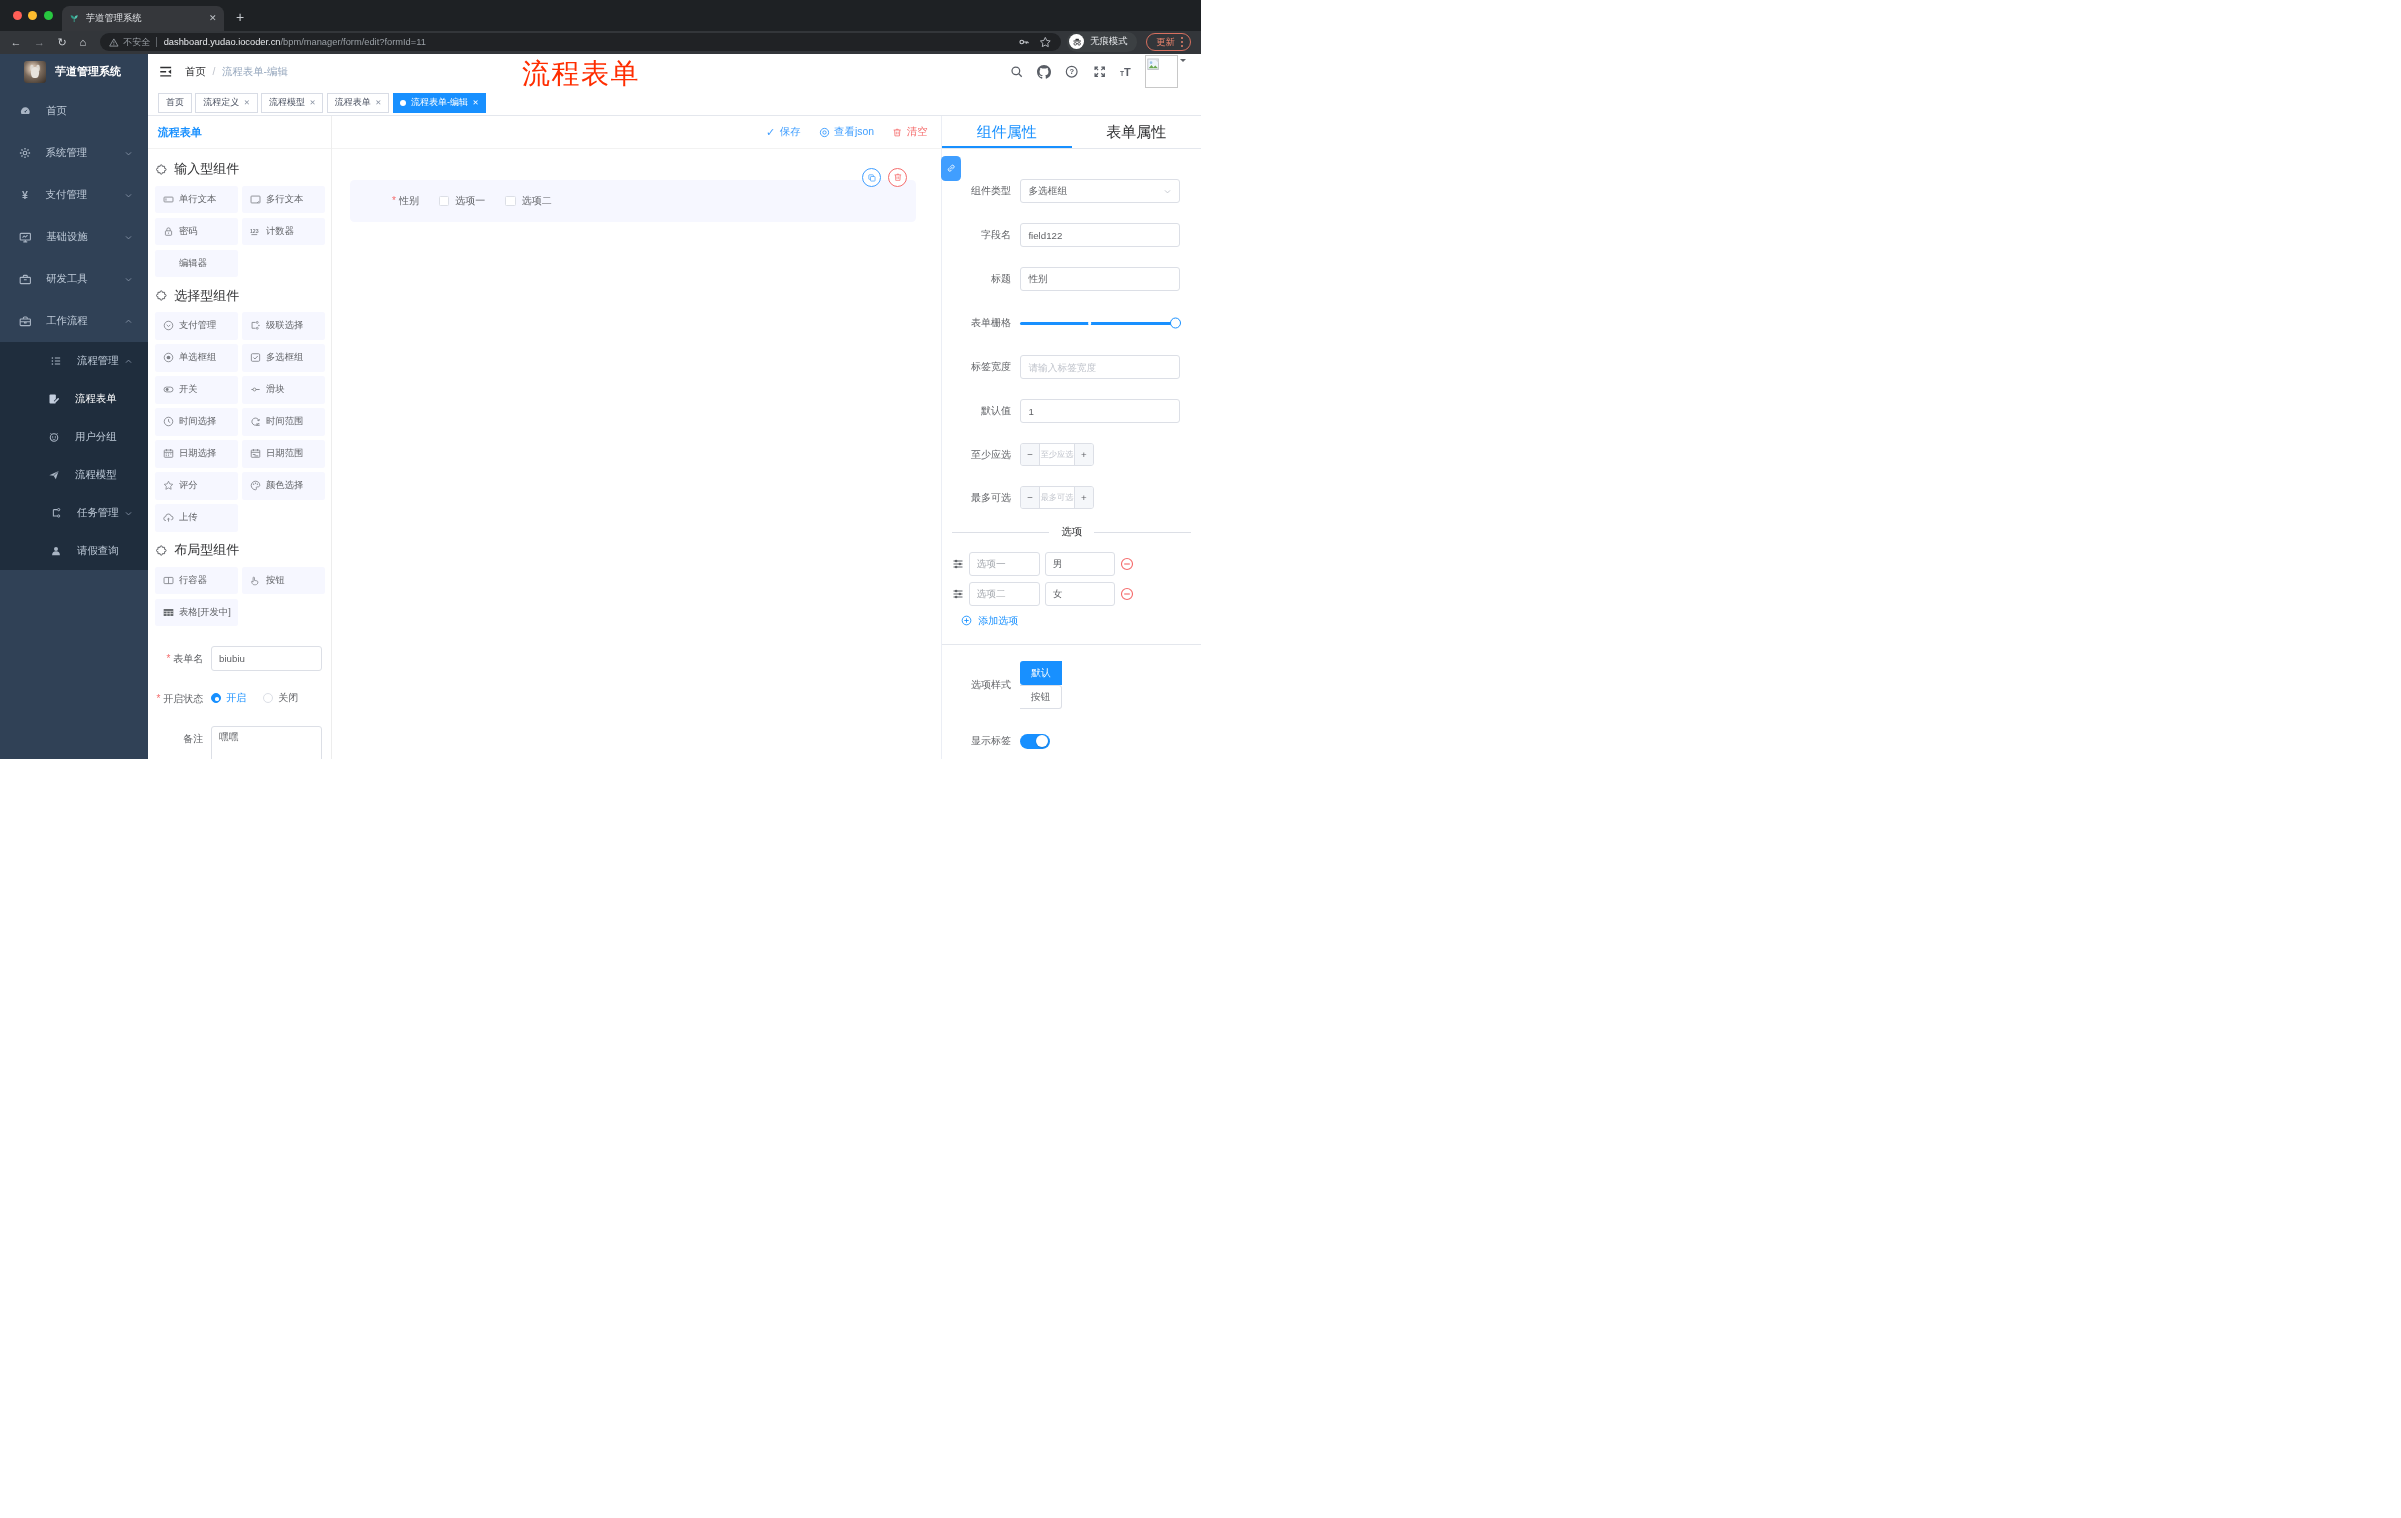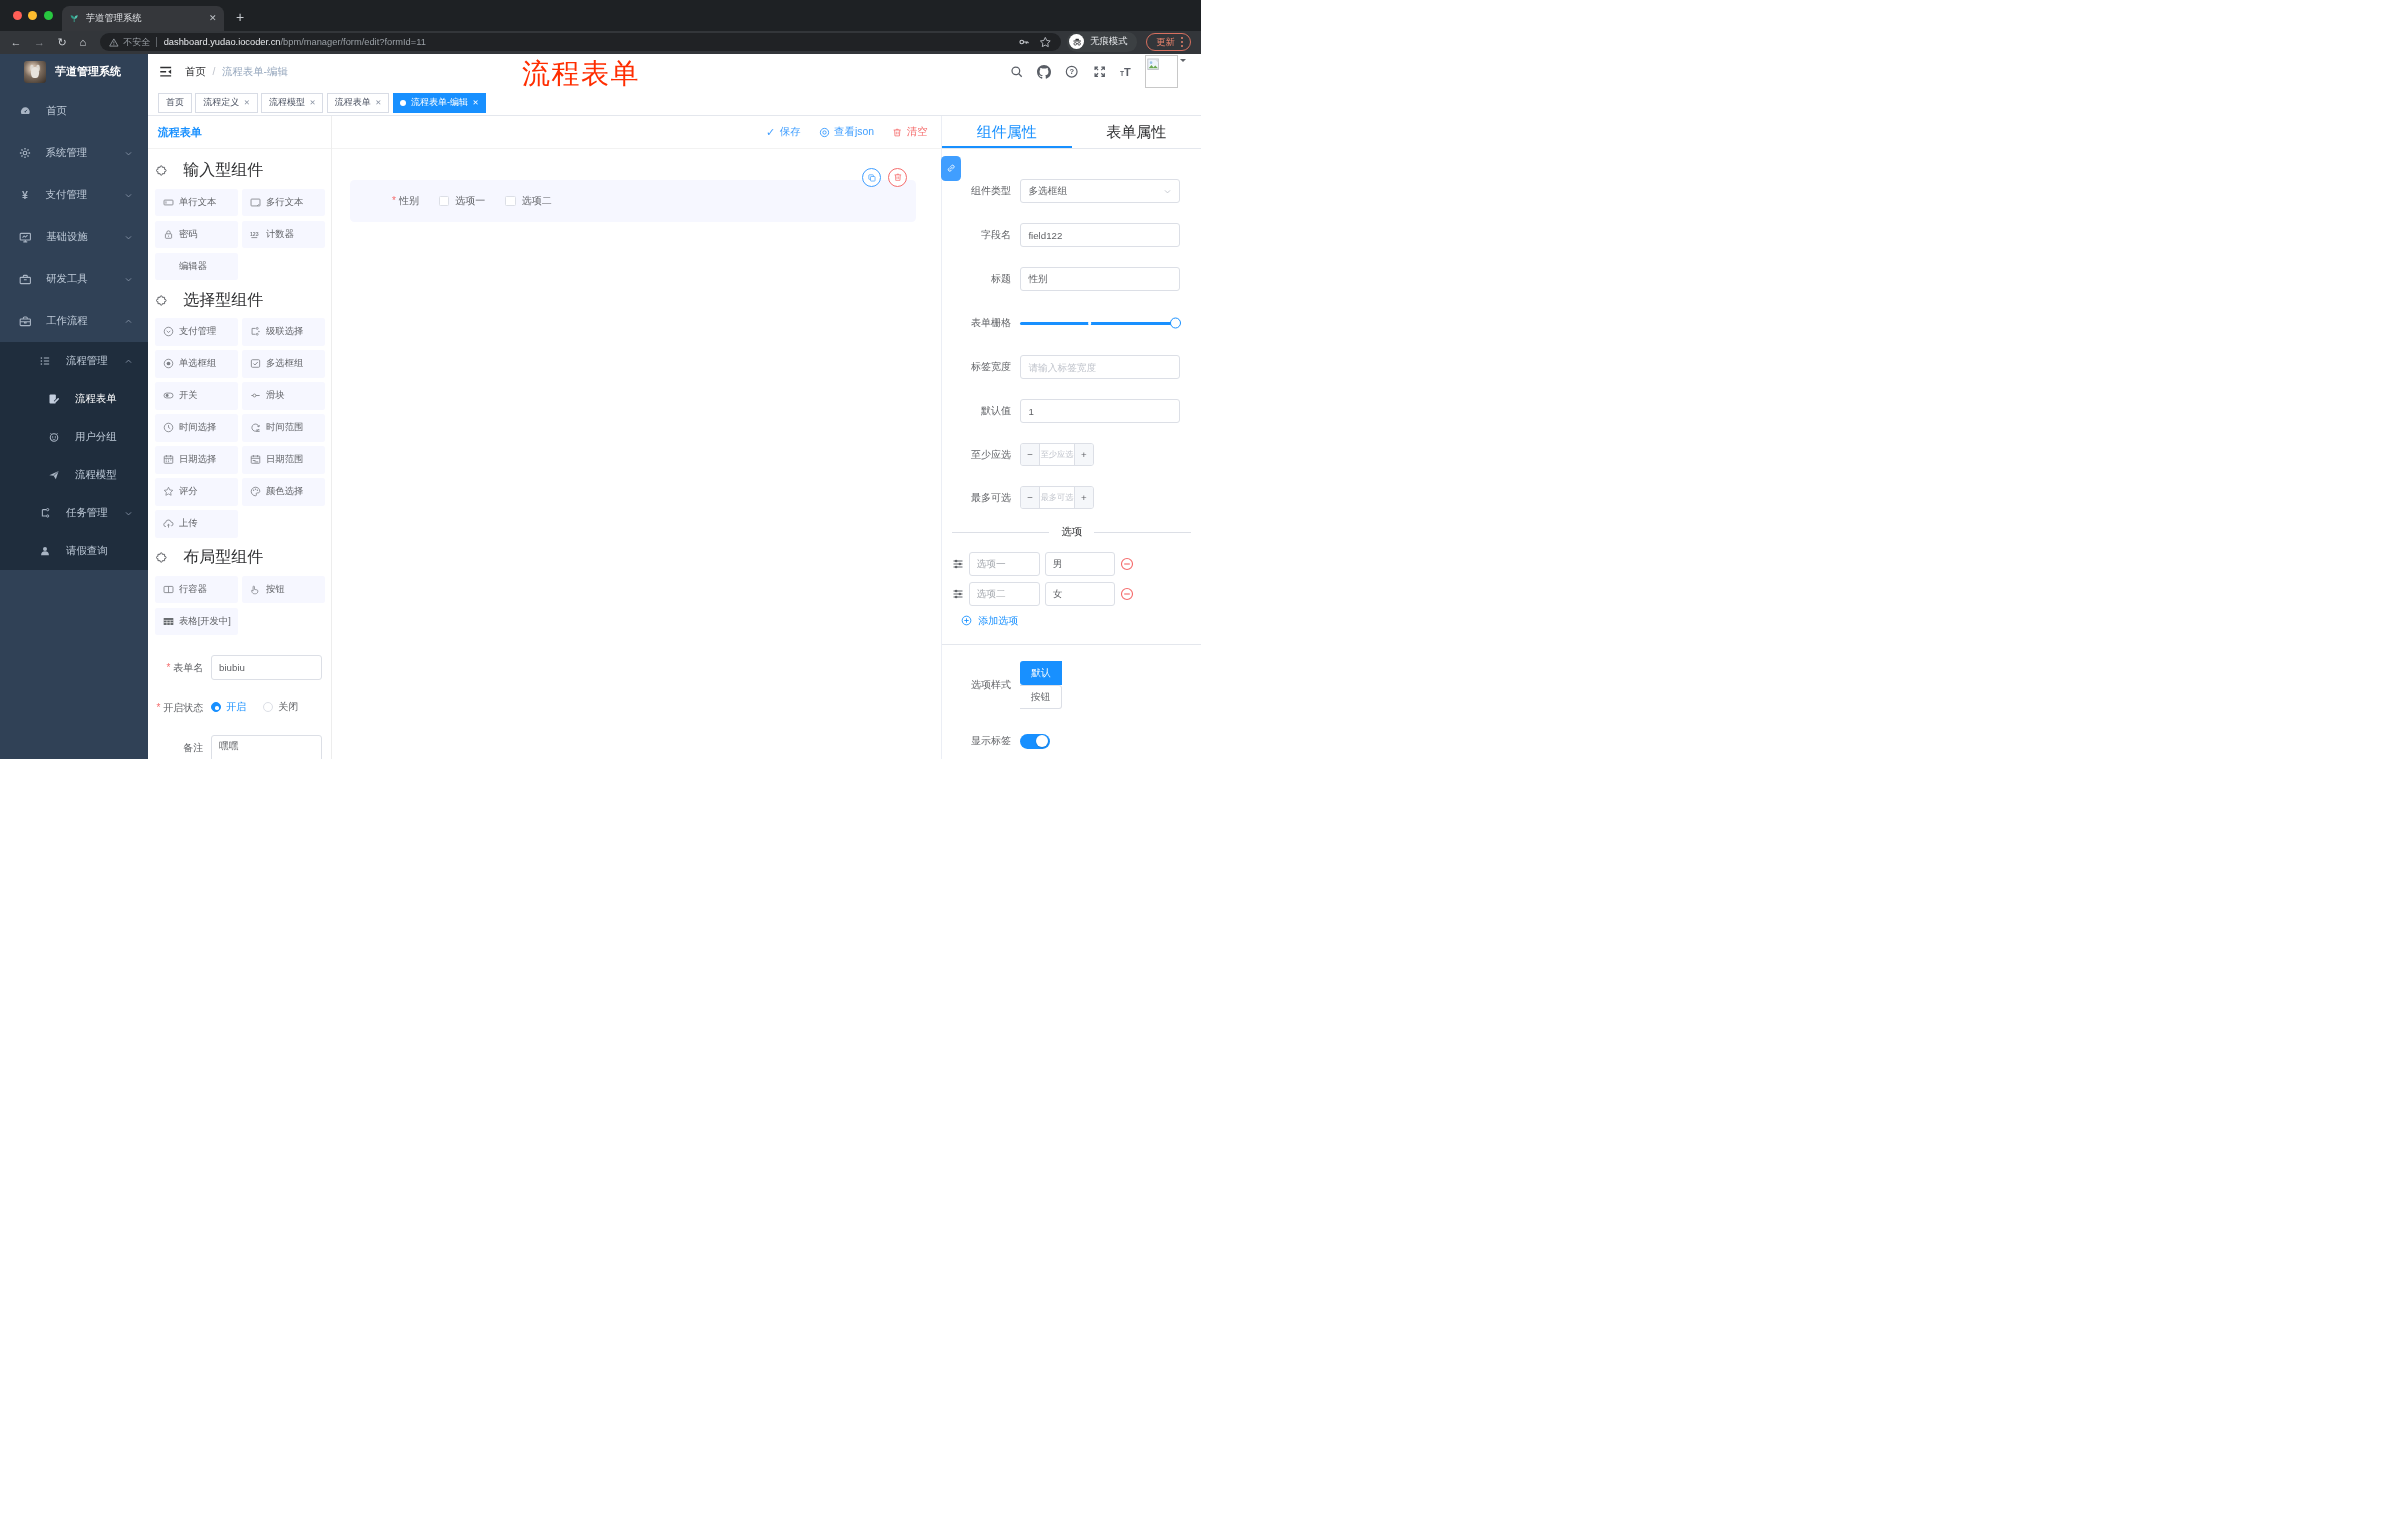--- a/index.html
+++ b/index.html
@@ -34,21 +34,21 @@
   .sidebar { position:absolute; top:53px; left:0; bottom:0; width:148px; background:#304156; z-index:10; }
   .logo-row { height:37px; display:flex; align-items:center; padding-left:24px; gap:9px; }
   .logo-img { width:22px; height:22px; border-radius:3px; background:radial-gradient(circle at 40% 35%, #c9b6a4 0 18%, #7a6a5c 45%, #352c25 100%); position:relative; overflow:hidden; }
   .logo-img::after { content:""; position:absolute; left:7.4px; top:6.7px; width:7.4px; height:10.4px; border-radius:50% 50% 45% 45%; background:#e7e3dd; box-shadow:-3px -4.5px 0 -2.2px #ddd8d1, 3px -4.5px 0 -2.2px #ddd8d1; }
   .logo-title { color:#fff; font-size:11px; font-weight:bold; }
   .mi { height:42px; display:flex; align-items:center; color:#bfcbd9; font-size:10.4px; padding-left:18.6px; cursor:pointer; }
   .mi .lbl { margin-left:15px; }
   .mi .chev { margin-left:auto; margin-right:15px; }
   .submenu { background:#1f2d3d; }
   .submenu .mi { height:38px; }
-  .mi.lv2 { padding-left:39px; }
+  .mi.lv2 { padding-left:50px; }
   .mi.lv3 { padding-left:48px; }
   .mi.active { color:#ffffff; }
 
   
   .app-header { position:absolute; top:53px; left:148px; right:0; height:37px; background:#fff; display:flex; align-items:center; padding:0 15px 0 11px; z-index:5; }
   .crumb { display:flex; align-items:center; gap:6.7px; margin-left:12.6px; font-size:10.4px; }
   .crumb .home { color:#303133; cursor:pointer; }
   .crumb .sep { color:#c0c4cc; }
   .crumb .cur { color:#97a8be; }
   .hdr-right { margin-left:auto; display:flex; align-items:center; gap:14px; color:#5a5e66; }
@@ -63,21 +63,21 @@
   .tag.active { background:#1890ff; border-color:#1890ff; color:#fff; }
   .tag.active .x { color:#fff; }
   .tag .dot { width:6px; height:6px; border-radius:50%; background:#fff; }
 
   
   .workspace { position:absolute; top:116px; left:148px; right:0; bottom:0; display:flex; background:#fff; }
 
   .palette { width:184px; border-right:0.7px solid #ededed; display:flex; flex-direction:column; }
   .palette-title { height:33px; line-height:33px; padding-left:9.7px; color:#1890ff; font-size:11px; font-weight:bold; border-bottom:0.7px solid #f2f2f2; }
   .palette-body { flex:1; overflow:hidden; padding:1.5px 6px 0 6.7px; }
-  .section-hd { display:flex; align-items:center; gap:16px; margin:9.7px 0 7.4px 1.5px; font-size:16px; color:#303133; }
+  .section-hd { display:flex; align-items:center; gap:7px; margin:9.7px 0 7.4px 1.5px; font-size:13px; color:#303133; }
   .chips { display:grid; grid-template-columns:1fr 1fr; gap:4.5px 3.7px; }
   .chip { height:27.5px; background:#f6f7ff; border-radius:2.2px; display:flex; align-items:center; padding-left:8.2px; gap:5.2px; font-size:9.3px; color:#606266; cursor:move; }
   .chip .ic { width:11px; flex:none; }
   .pform { margin-top:19.3px; }
   .pf-row { display:flex; margin-bottom:15px; }
   .pf-label { width:56px; text-align:right; padding-right:7.4px; font-size:10px; color:#606266; line-height:25px; white-space:nowrap; }
   .req::before { content:"*"; color:#f56c6c; margin-right:3px; }
   .tinput { width:111px; height:25px; border:0.7px solid #dcdfe6; border-radius:3px; padding:0 7.4px; font-size:9.7px; color:#606266; font-family:inherit; outline:none; }
   .radio-grp { display:flex; align-items:center; height:25px; gap:16.3px; }
   .radio { display:flex; align-items:center; gap:5.2px; font-size:10px; color:#606266; cursor:pointer; }

